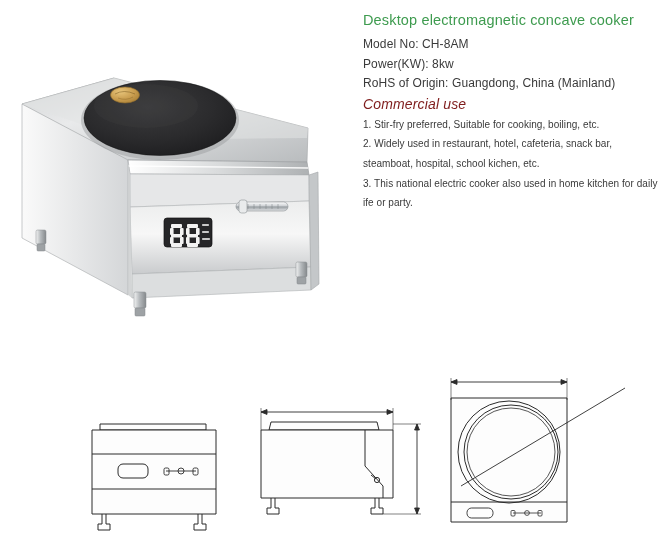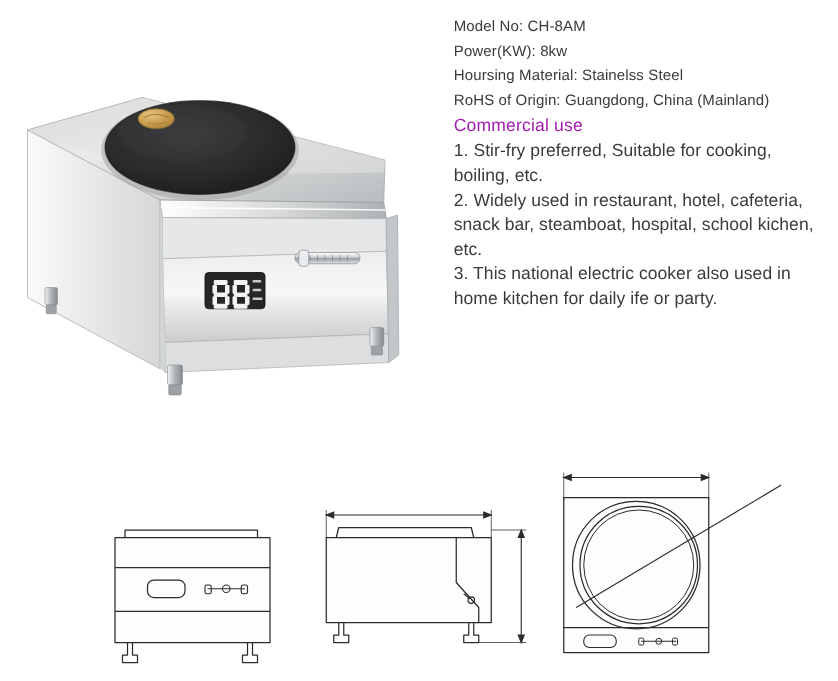--- a/index.html
+++ b/index.html
@@ -47,26 +47,27 @@
   .spec-line {
     font-size: 12px;
     color: #3a3a3a;
     line-height: 19.6px;
     letter-spacing: .1px;
     white-space: nowrap;
   }
   .spec-line.wrap { white-space: normal; }
   .commercial-head {
     font-size: 14px;
-    color: #a21caf;
+    color: #7f1d1d;
     margin: 2px 0 3px 0;
     letter-spacing: .15px;
+    font-style: italic;
   }
   .use-line {
-    font-size: 14px;
+    font-size: 10px;
     color: #3a3a3a;
     line-height: 19.6px;
     letter-spacing: .05px;
   }
 
   
   .drawings { position: absolute; left: 0; top: 352px; width: 670px; height: 193px; }
   .dwg { position: absolute; }
   .dwg-front { left: 78px; top: 62px; }
   .dwg-side  { left: 253px; top: 38px; }
@@ -221,24 +222,24 @@
         </g>
         <g>
           <rect x="288" y="200" width="11" height="15" rx="1.5" fill="url(#gLeg)" stroke="#8a8e91" stroke-width=".5"></rect>
           <rect x="289" y="215" width="9" height="7" rx="1" fill="#9ea2a5" stroke="#83878a" stroke-width=".5"></rect>
         </g>
       </g>
     </svg>
   </div>
 
   <div class="spec-panel">
+    <div class="spec-title">Desktop electromagnetic concave cooker</div>
 
     <div class="spec-line">Model No: CH-8AM</div>
     <div class="spec-line">Power(KW): 8kw</div>
-    <div class="spec-line">Hoursing Material: Stainelss Steel</div>
     <div class="spec-line">RoHS of Origin: Guangdong, China (Mainland)</div>
 
     <div class="commercial-head">Commercial use</div>
 
     <div class="use-line">1. Stir-fry preferred, Suitable for cooking, boiling, etc.</div>
     <div class="use-line">2. Widely used in restaurant, hotel, cafeteria, snack bar, steamboat, hospital, school kichen, etc.</div>
     <div class="use-line">3. This national electric cooker also used in home kitchen for daily ife or party.</div>
   </div>
 </div>
 

